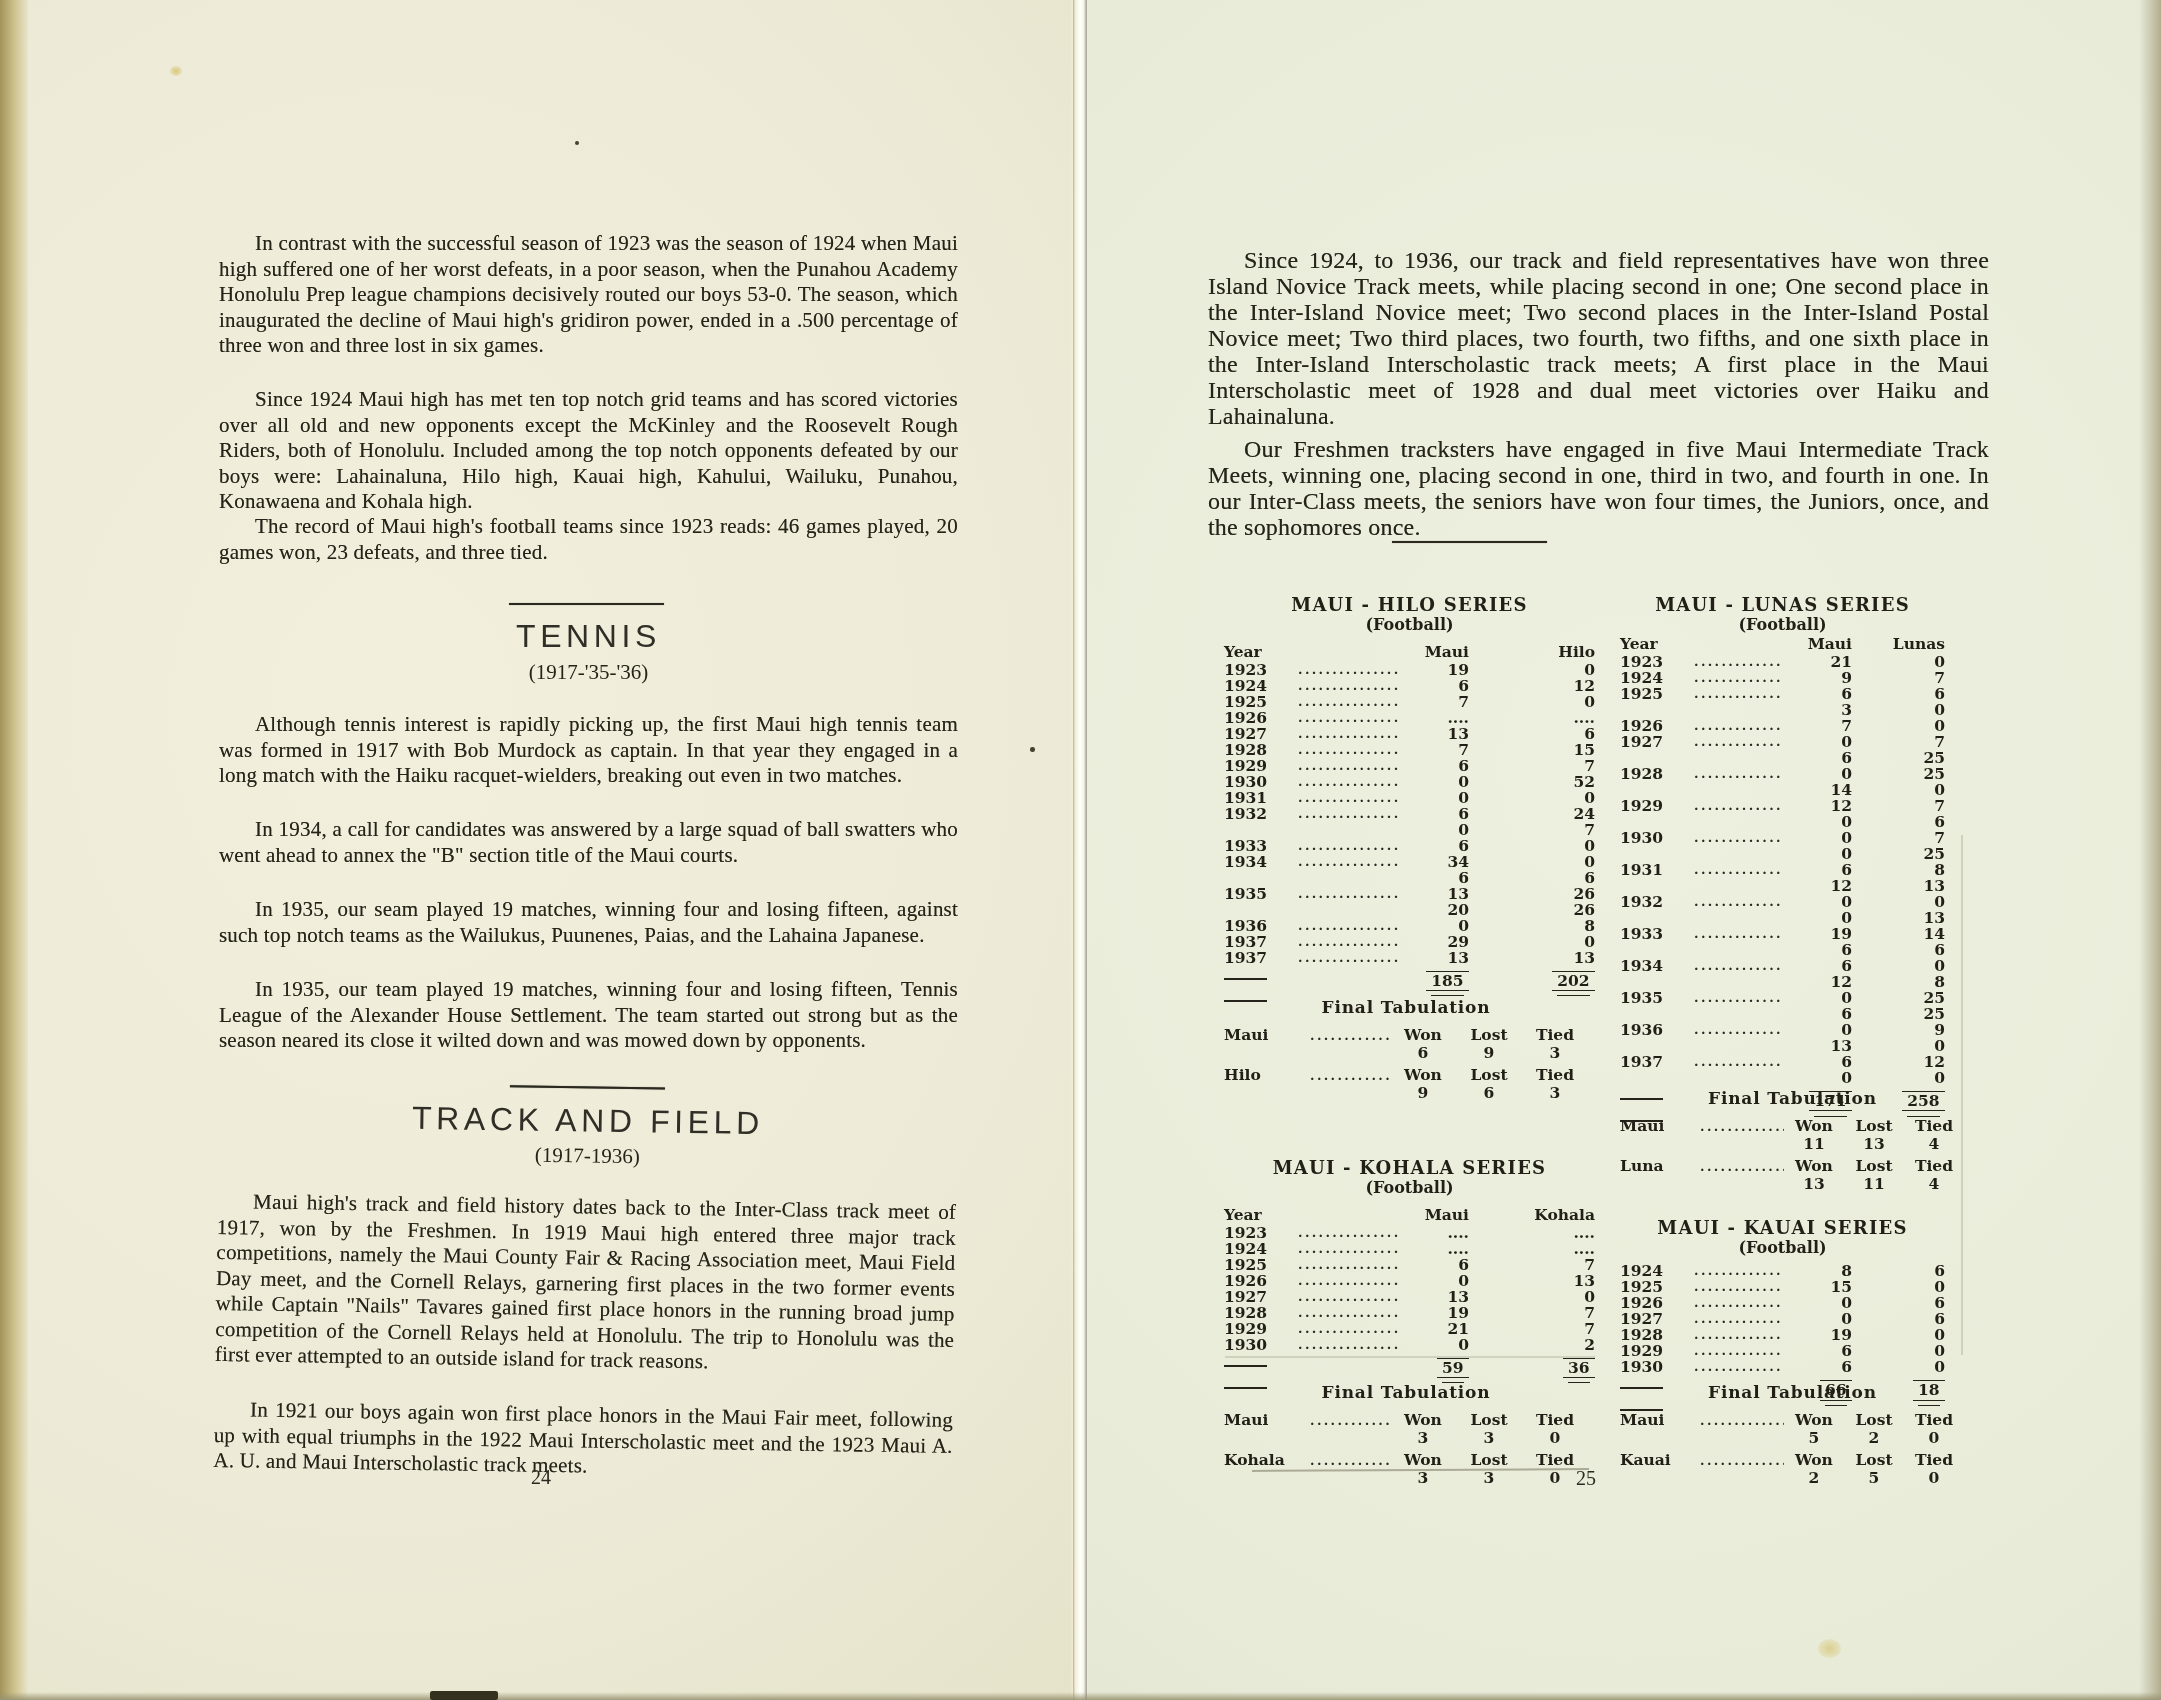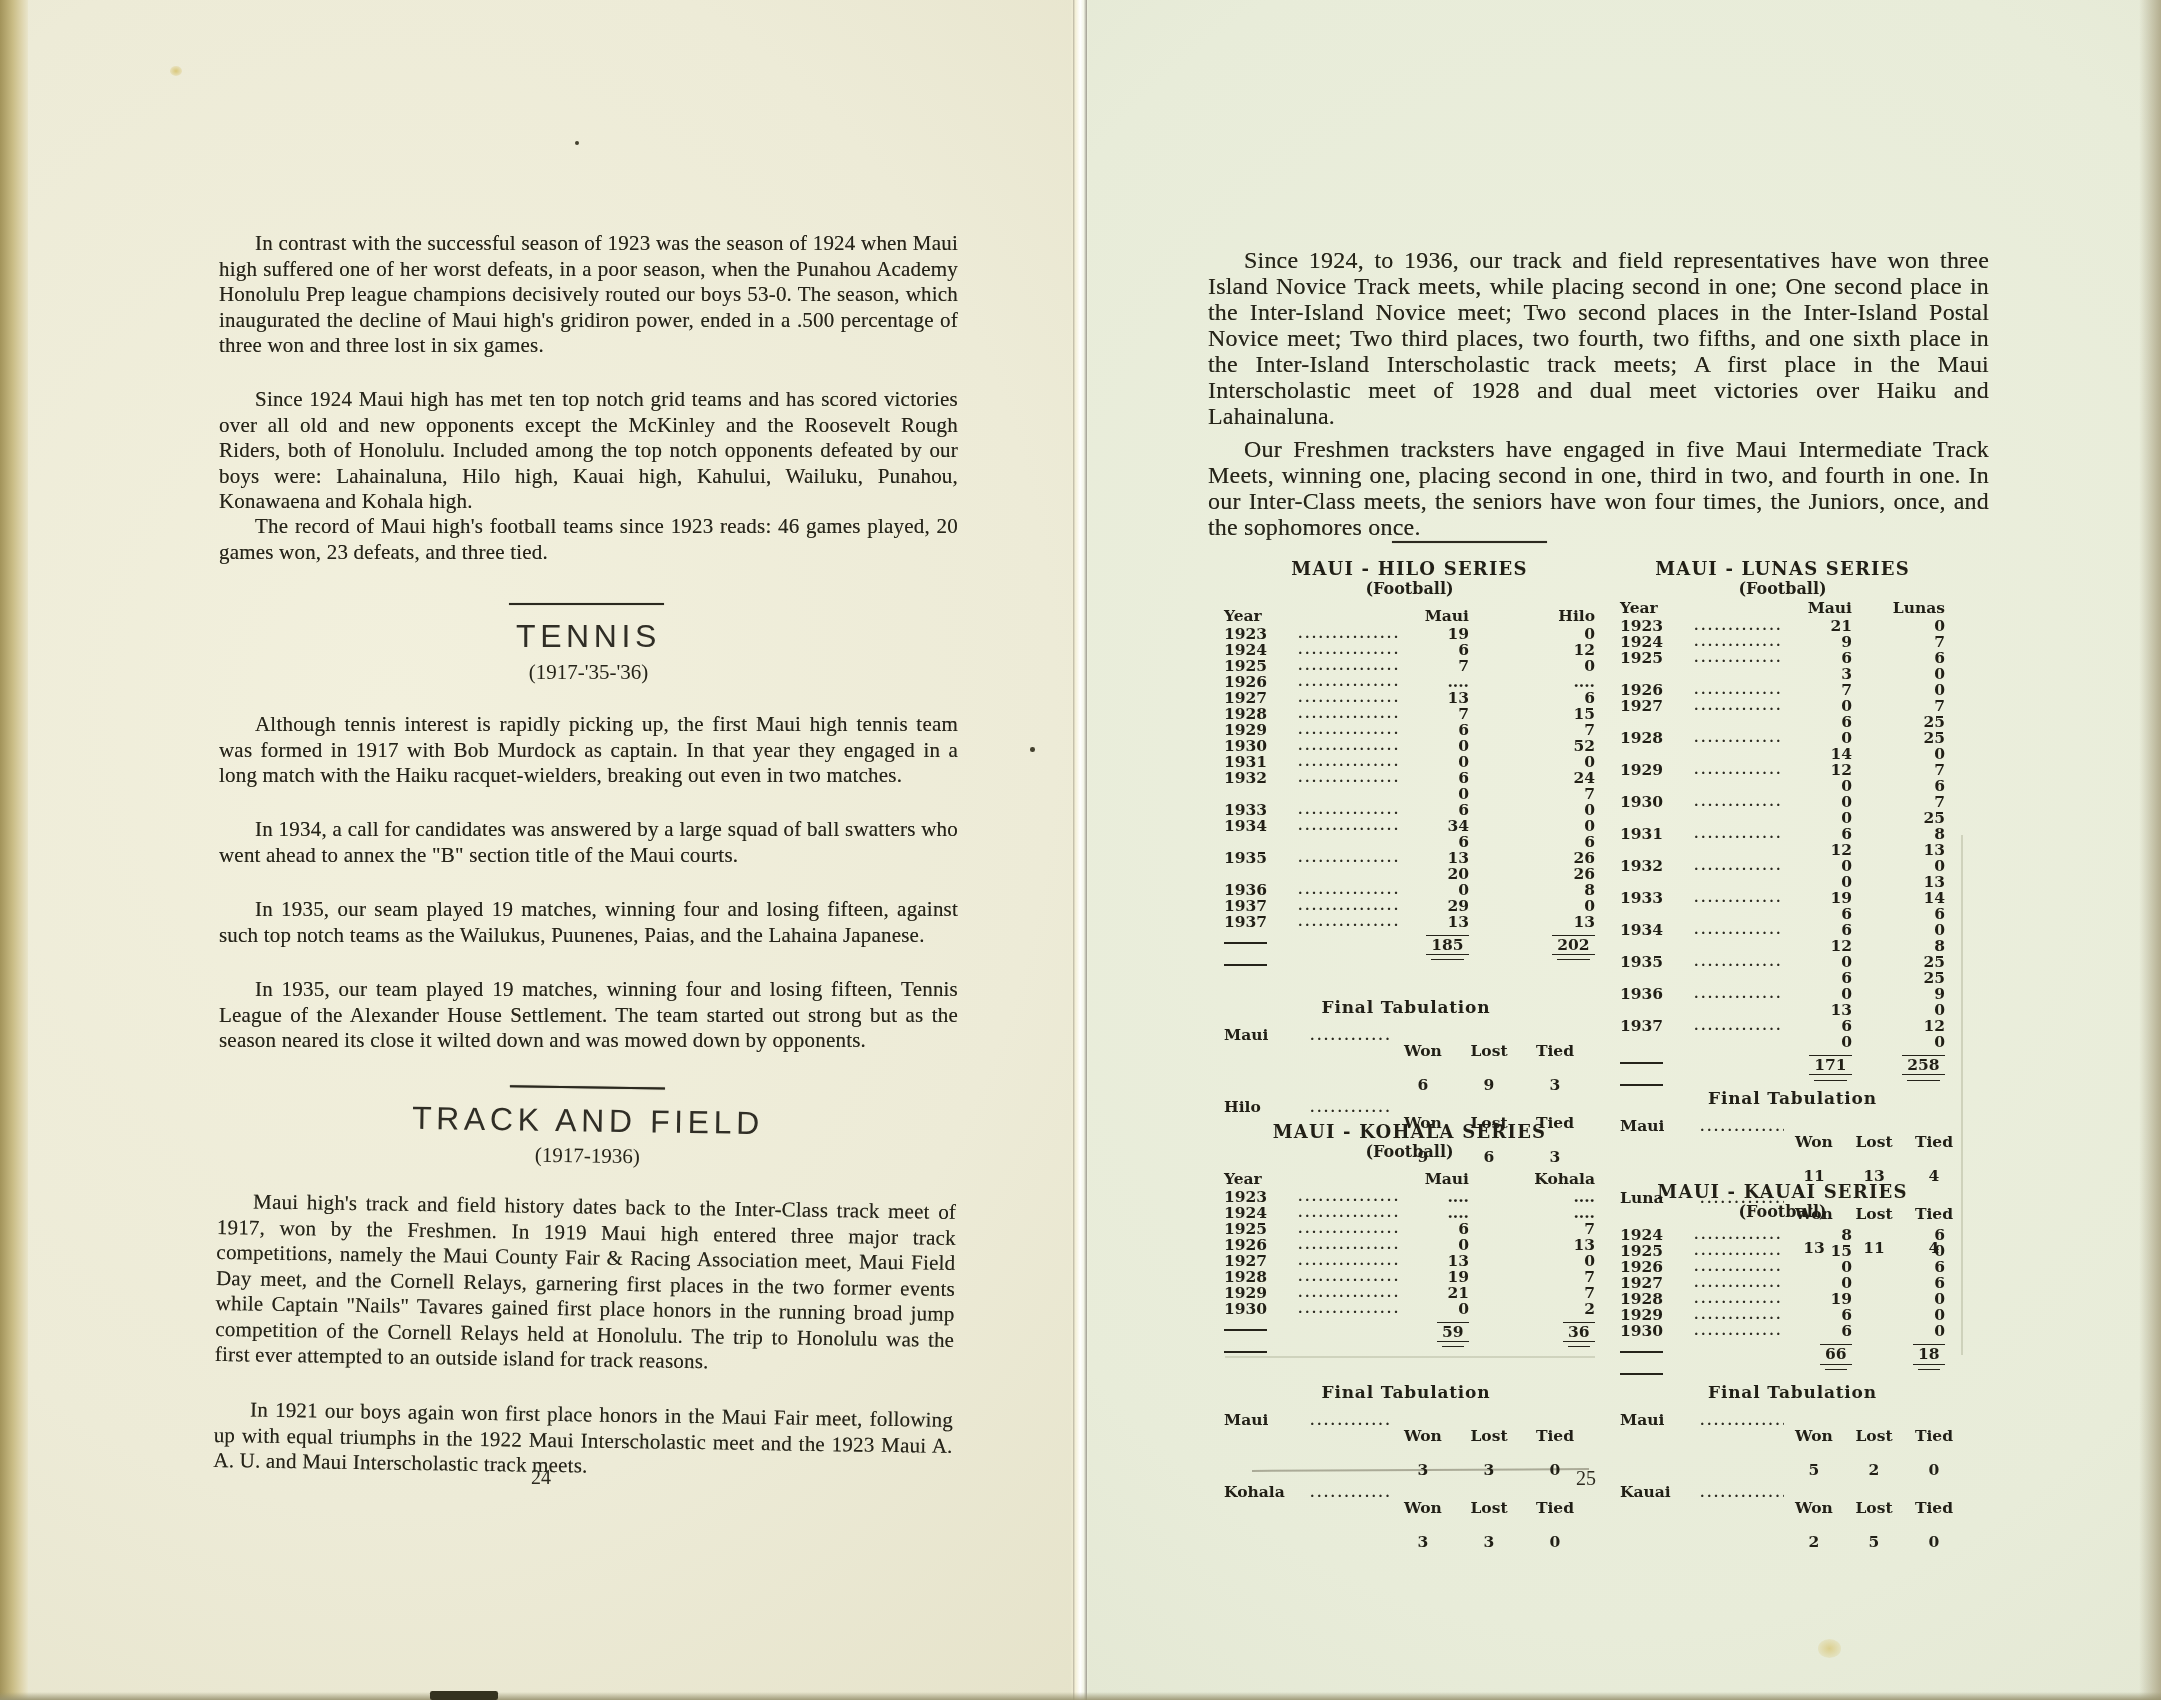--- a/index.html
+++ b/index.html
@@ -37,21 +37,21 @@
   .rule{position:absolute;height:2.3px;background:#2b291f;width:155px;box-shadow:0 0 0.8px rgba(43,41,31,.8);}
   .shead{position:absolute;left:219px;width:739px;text-align:center;color:#302e26;
         font-family:"Liberation Sans","DejaVu Sans",sans-serif;font-size:32px;font-weight:400;letter-spacing:4.6px;}
   .ssub{position:absolute;left:219px;width:739px;text-align:center;font-size:21px;color:#262419;}
   .pnum{position:absolute;width:62px;text-align:center;font-size:20px;color:#2b291f;}
   .trackblock{position:absolute;left:219px;top:1081px;width:739px;transform:rotate(0.85deg);transform-origin:0 0;}
   .trackblock .rel{position:absolute;}
 
   
   .tbl{position:absolute;color:#211f16;font-family:"DejaVu Serif","Liberation Serif",serif;font-weight:700;}
-  .ttitle{text-align:center;font-size:18px;line-height:21px;letter-spacing:1.2px;}
+  .ttitle{text-align:center;font-size:18px;line-height:21px;letter-spacing:1.2px;margin-top:36px;}
   .tsub{text-align:center;font-size:16px;line-height:19.3px;}
   .trow{display:grid;align-items:baseline;font-size:15.5px;line-height:16px;}
   .left-geom .trow{grid-template-columns:71px 104px 70px 126px;}
   .right-geom .trow{grid-template-columns:71px 91px 70px 93px;}
   .acell,.bcell{text-align:right;}
   .leader{position:relative;overflow:hidden;height:13px;align-self:end;}
   .leader::after{content:"...................................................";
      position:absolute;left:3.1px;bottom:0;font-size:13px;letter-spacing:2.3px;color:#2b291f;font-weight:700;}
   .hide{visibility:hidden;}
   .thead{margin-top:9.3px;}
@@ -66,21 +66,21 @@
 
   
   .ftab{position:absolute;color:#211f16;font-family:"DejaVu Serif","Liberation Serif",serif;font-weight:700;font-size:15.5px;}
   .ftitle{text-align:center;font-size:17px;letter-spacing:0.8px;margin-bottom:9.3px;}
   .frow{display:grid;margin-bottom:3.9px;}
   .lf .frow{grid-template-columns:83px 83px 66px 66px 66px;}
   .rf .frow{grid-template-columns:77px 87px 60px 60px 60px;}
   .fteam{line-height:18.6px;}
   .frow .leader{align-self:start;margin-top:5.4px;height:11.6px;}
   .fcol{display:flex;flex-direction:column;align-items:center;line-height:18px;}
-  .fcol b,.fcol i{font-style:normal;font-weight:700;margin-top:16px;}
+  .fcol b,.fcol i{font-style:normal;font-weight:700;}
 </style>
 </head>
 <body>
 
 <div class="stage">
   <div class="page page-left"></div>
   <div class="page page-right"></div>
   <div class="edge-left"></div>
   <div class="gutter"></div>
   <div class="edge-right"></div>

